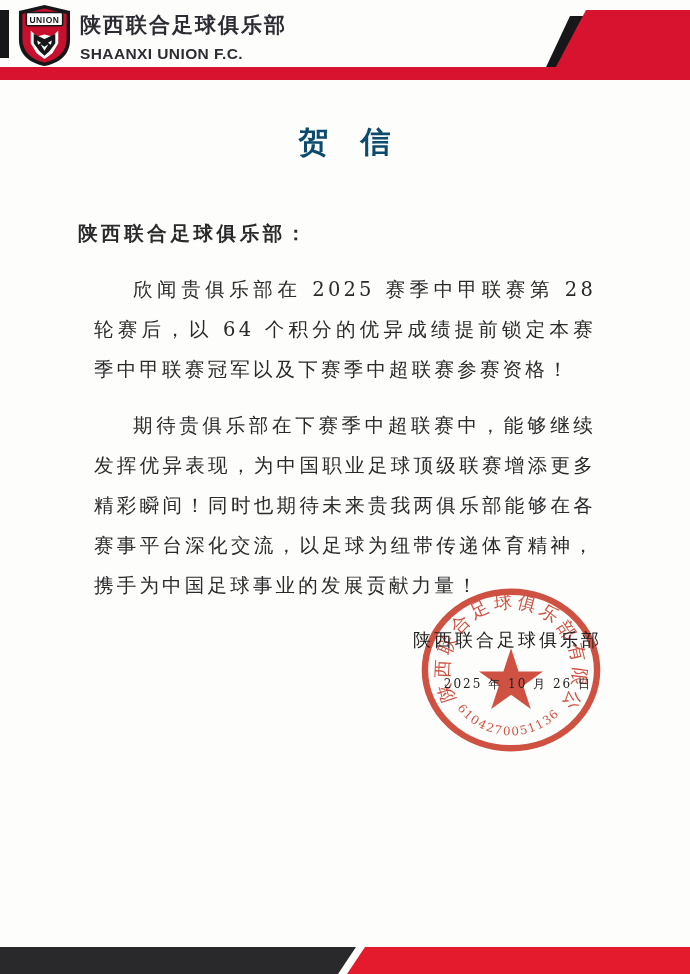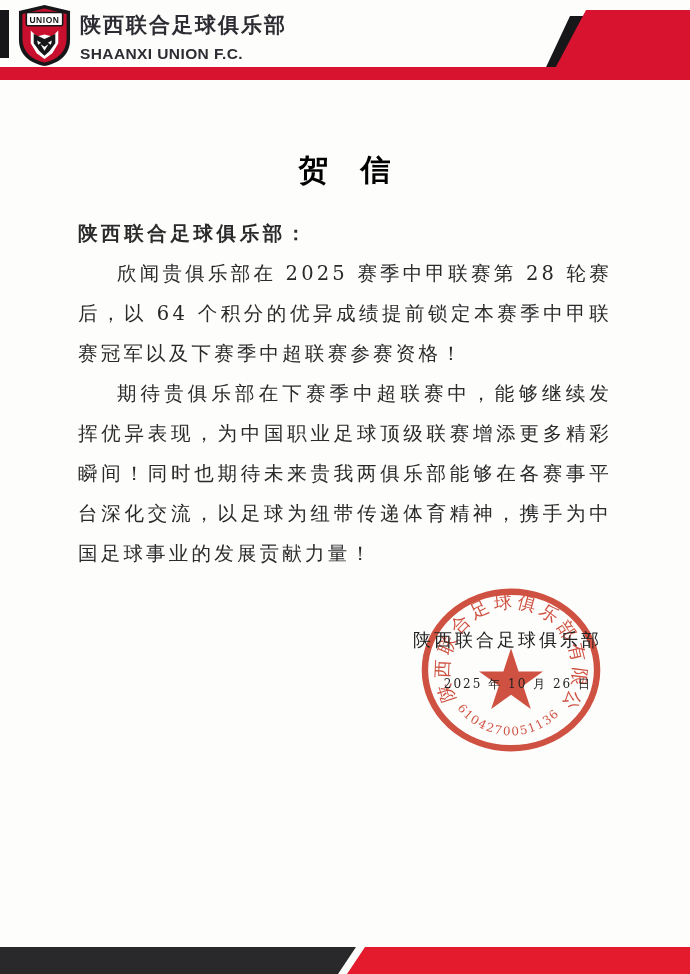--- a/index.html
+++ b/index.html
@@ -24,26 +24,26 @@
     font-family:"Liberation Sans","DejaVu Sans",sans-serif;color:#2c2c32;}
   .brand-zh{font-size:21px;font-weight:800;letter-spacing:2px;}
   .brand-en{font-size:15.5px;font-weight:800;letter-spacing:0.4px;margin-top:10px;}
   .red-bar{position:absolute;left:0;top:67px;width:690px;height:13px;background:var(--brand-red);}
   .corner-black{position:absolute;left:0;top:0;width:690px;height:80px;background:var(--ink-dark);
     clip-path:polygon(570px 16px,586px 16px,556px 80px,540px 80px);}
   .corner-red{position:absolute;left:0;top:0;width:690px;height:80px;background:var(--brand-red);
     clip-path:polygon(586px 10px,690px 10px,690px 80px,549px 80px);}
   
   .title{position:absolute;left:0;top:122px;width:690px;text-align:center;
-    font-size:30px;font-weight:700;color:#000000;letter-spacing:1px;margin-top:28px;}
+    font-size:30px;font-weight:700;color:#0c4a6e;letter-spacing:1px;}
   .letter-body{position:absolute;left:78px;right:78px;top:214px;
     font-size:19.5px;line-height:40px;letter-spacing:3.2px;
     text-align:justify;color:var(--text-ink);}
   .salutation{font-weight:700;letter-spacing:3.6px;}
-  .letter-body p{margin:0;text-indent:2em;}
+  .letter-body p{margin:16px;text-indent:2em;}
   
   .signature{position:absolute;top:628px;right:88px;z-index:3;
     font-size:18px;letter-spacing:3px;color:#222;}
   .sig-date{position:absolute;top:676px;right:98px;z-index:3;
     font-size:12px;letter-spacing:2px;color:#222;}
   .seal{position:absolute;left:417px;top:584px;width:188px;height:172px;z-index:2;opacity:0.88;}
   .seal text{font-family:"DejaVu Serif","Liberation Serif",serif;}
   
   .footer{position:absolute;left:0;bottom:0;width:690px;height:27px;}
   .footer-dark{position:absolute;inset:0;background:var(--footer-dark);

